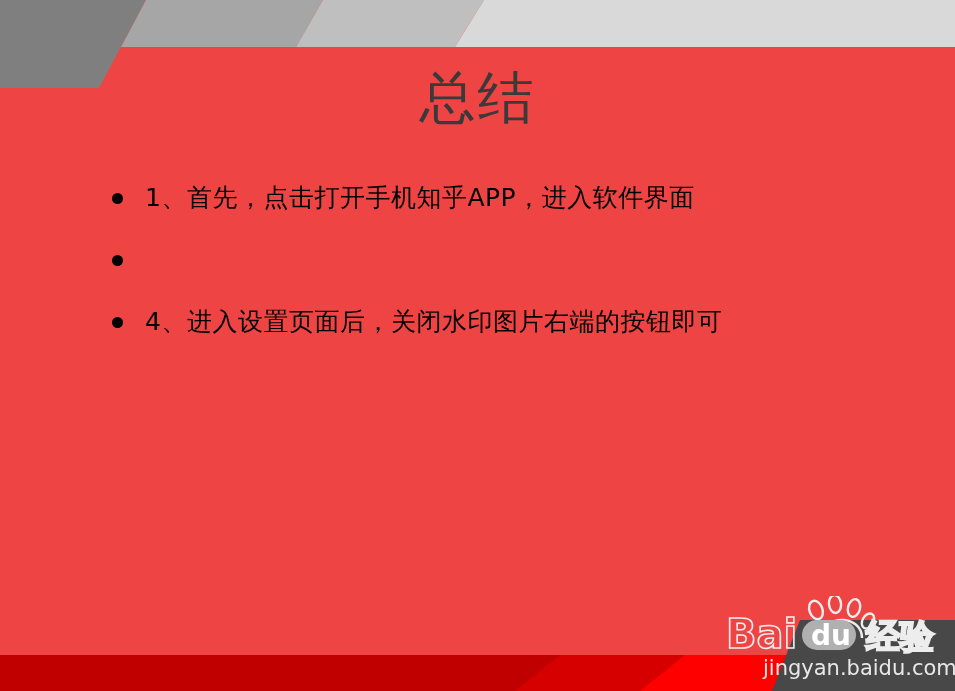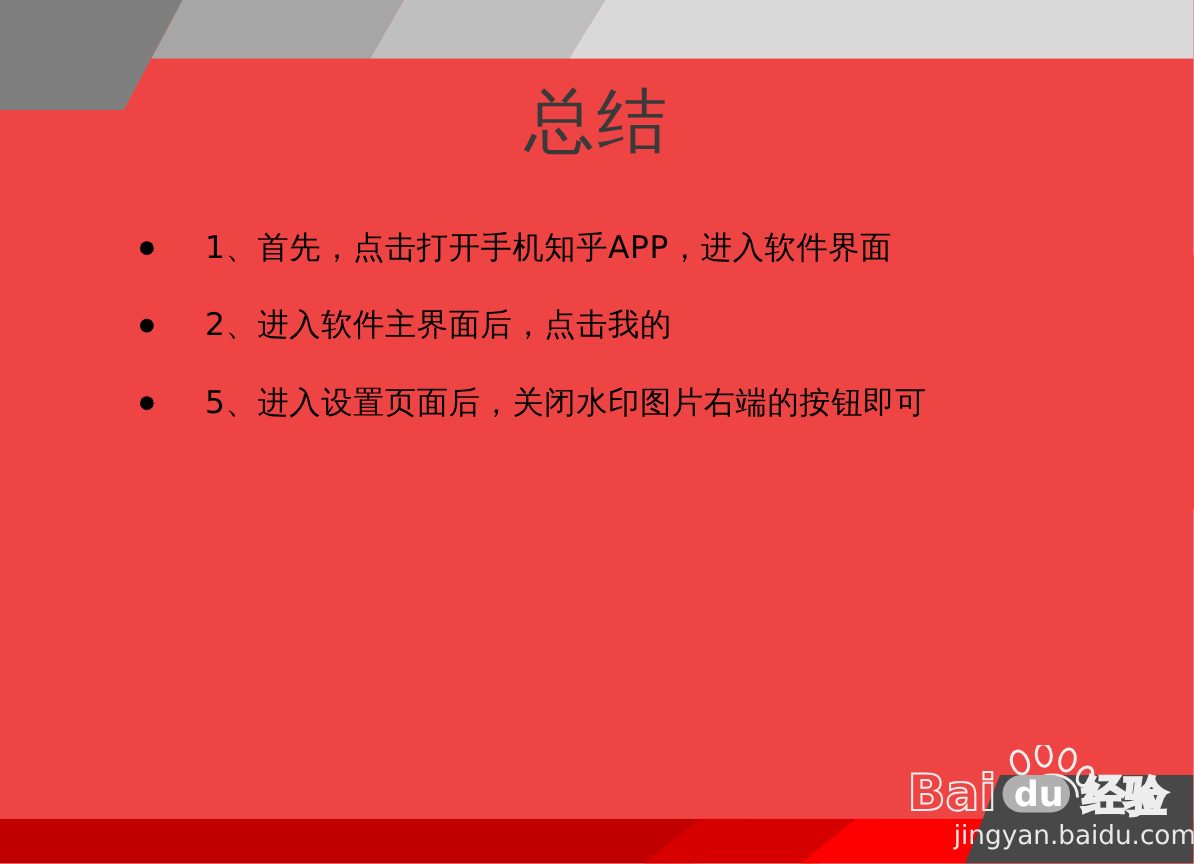--- a/index.html
+++ b/index.html
@@ -78,21 +78,20 @@
     margin-right: 22px;
   }
   .bullet-text {
     flex: 1 1 auto;
     font-size: 25px;
     line-height: 32px;
     color: #000000;
     letter-spacing: 0.5px;
     white-space: nowrap;
     font-family: "DejaVu Sans", "Liberation Sans", sans-serif;
-    margin-left: 19px;
   }
 
   
   #footer-shapes {
     position: absolute;
     left: 0;
     top: 600px;
     width: 955px;
     height: 91px;
   }
@@ -156,27 +155,26 @@
 
   <div id="bullet-list">
 
     <div class="bullet-row">
       <span class="bullet-marker"></span>
       <span class="bullet-text">1、首先，点击打开手机知乎APP，进入软件界面</span>
     </div>
 
     <div class="bullet-row">
       <span class="bullet-marker"></span>
-      <span class="bullet-text">2、进入软件主界面后，点击我的</span>
     </div>
 
 
     <div class="bullet-row">
       <span class="bullet-marker"></span>
-      <span class="bullet-text">5、进入设置页面后，关闭水印图片右端的按钮即可</span>
+      <span class="bullet-text">4、进入设置页面后，关闭水印图片右端的按钮即可</span>
     </div>
 
   </div>
 
   <div id="footer-shapes">
     <div class="fband fband-darkred"></div>
     <div class="fband fband-midred"></div>
     <div class="fband fband-brired"></div>
     <div class="fband fband-gray"></div>
   </div>

